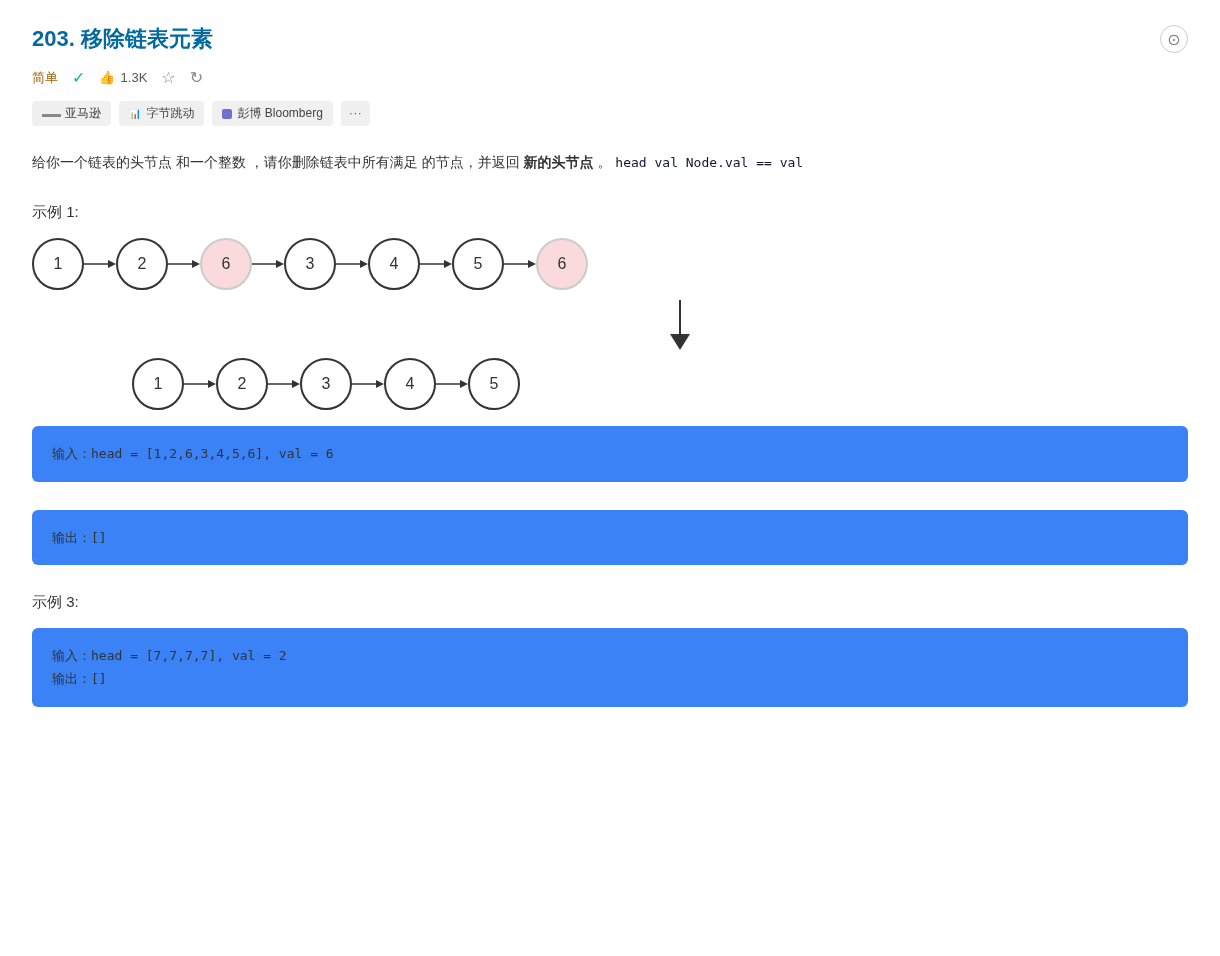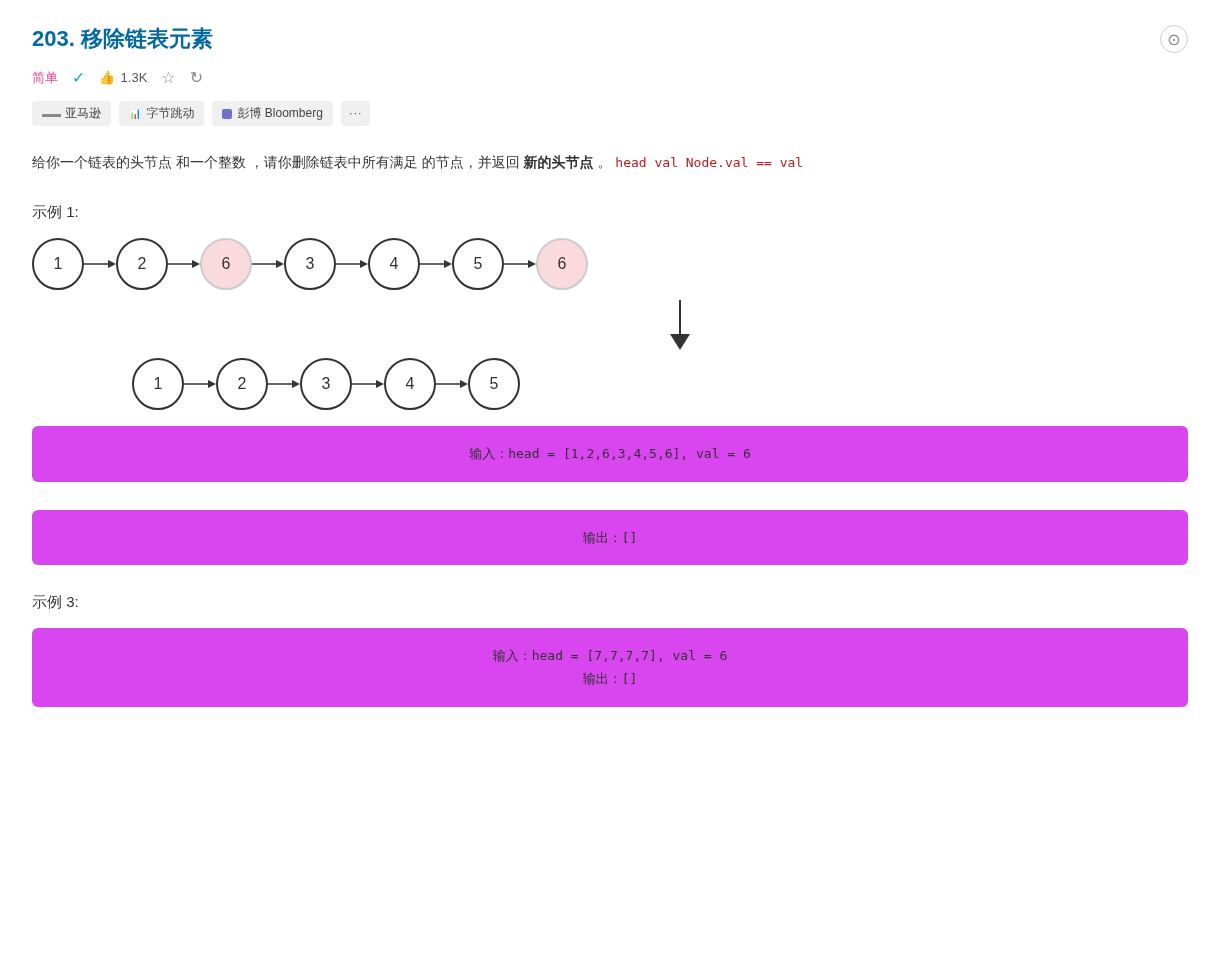--- a/index.html
+++ b/index.html
@@ -33,21 +33,21 @@
       font-size: 16px;
     }
 
     .meta-row {
       display: flex;
       align-items: center;
       gap: 14px;
       margin-bottom: 14px;
     }
     .difficulty-easy {
-      color: #ec4899;
+      color: #a16207;
       font-size: 13px;
       font-weight: 500;
     }
     .check-icon {
       color: #00b8a3;
       font-size: 16px;
     }
     .like-btn {
       display: flex; align-items: center; gap: 5px;
       color: #555; font-size: 13px;
@@ -84,21 +84,21 @@
     .problem-desc {
       font-size: 14px;
       line-height: 1.8;
       color: #333;
       margin-bottom: 28px;
     }
     .problem-desc .bold { font-weight: 700; }
     .problem-desc .code-inline {
       font-family: "SFMono-Regular", Consolas, monospace;
       font-size: 13px;
-      color: #b91c1c;
+      color: #0f172a;
     }
 
     .example-title {
       font-weight: 400;
       font-size: 15px;
       margin-bottom: 16px;
     }
 
     
     .diagram-container {
@@ -128,29 +128,28 @@
       width: 32px; height: 16px;
     }
 
     .down-arrow-container {
       display: flex;
       justify-content: center;
       margin: 8px 0 8px 140px;
     }
 
     .code-block {
-      background: #d946ef;
+      background: #3b82f6;
       border-radius: 6px;
       padding: 16px 20px;
       font-family: "SFMono-Regular", Consolas, monospace;
       font-size: 13px;
       line-height: 1.8;
       color: #333;
       margin-bottom: 28px;
-      text-align: center;
     }
 
     .example-section {
       margin-bottom: 8px;
     }
 
     .second-list {
       margin-left: 100px;
     }
   </style>
@@ -303,16 +302,16 @@
 
 <div class="example-section">
   <div class="code-block">
     <div>输出：[]</div>
   </div>
 </div>
 
 <div class="example-section">
   <div class="example-title">示例 3:</div>
   <div class="code-block">
-    <div>输入：head = [7,7,7,7], val = 6</div>
+    <div>输入：head = [7,7,7,7], val = 2</div>
     <div>输出：[]</div>
   </div>
 </div>
 
 </body></html>

